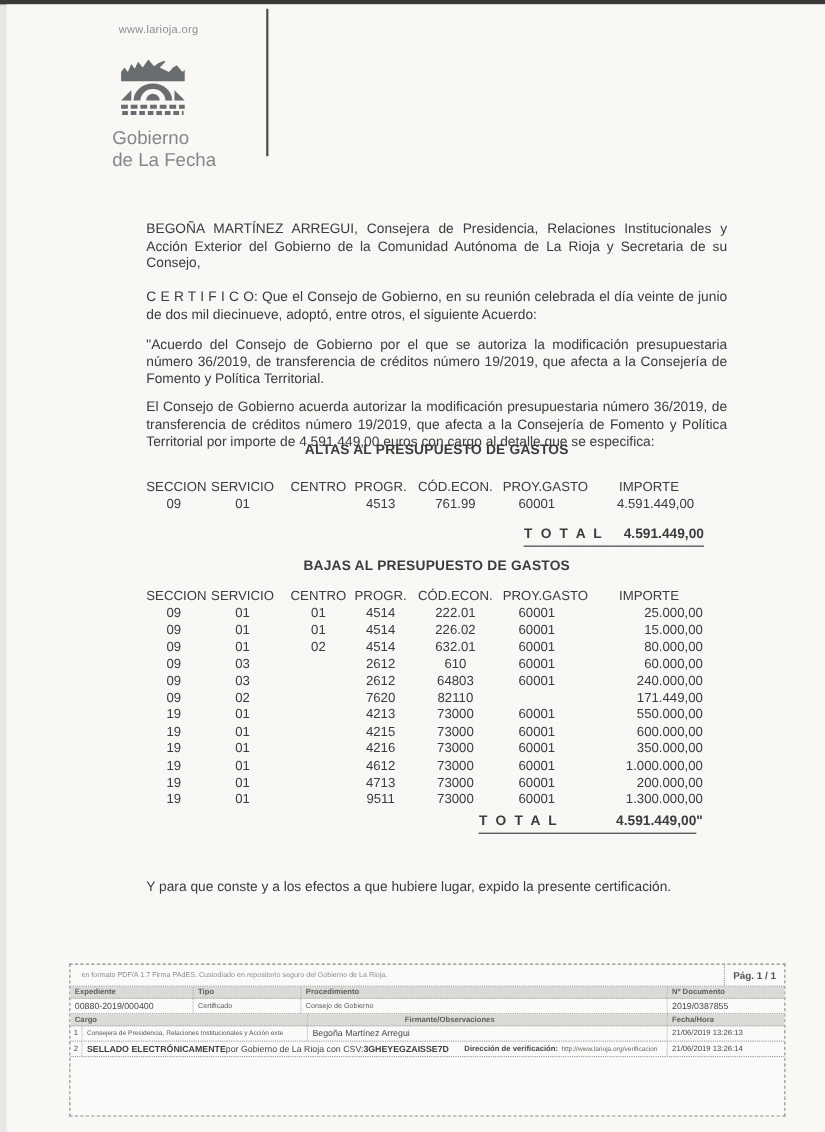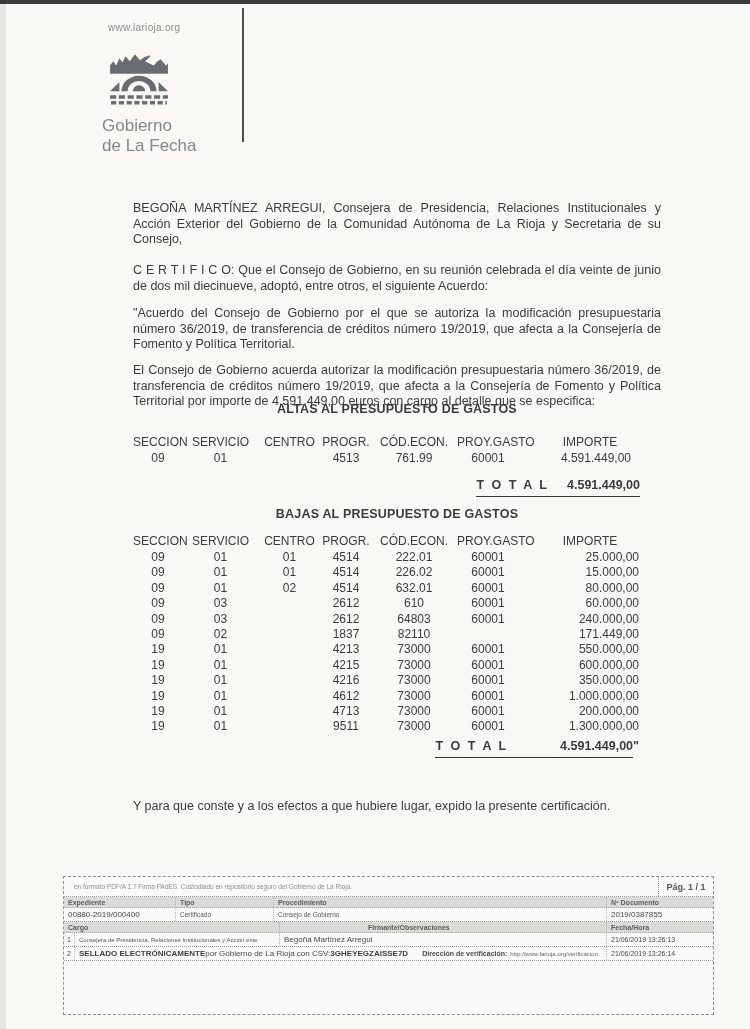--- a/index.html
+++ b/index.html
@@ -203,21 +203,21 @@
           <div class="tcell c2"></div>
           <div class="tcell c3">2612</div>
           <div class="tcell c4">64803</div>
           <div class="tcell c5">60001</div>
           <div class="tcell c6">240.000,00</div>
         </div>
         <div class="trow">
           <div class="tcell c0">09</div>
           <div class="tcell c1">02</div>
           <div class="tcell c2"></div>
-          <div class="tcell c3">1837</div>
+          <div class="tcell c3">7620</div>
           <div class="tcell c4">82110</div>
           <div class="tcell c5"></div>
           <div class="tcell c6">171.449,00</div>
         </div>
         <div class="trow">
           <div class="tcell c0">19</div>
           <div class="tcell c1">01</div>
           <div class="tcell c2"></div>
           <div class="tcell c3">4213</div>
           <div class="tcell c4">73000</div>

